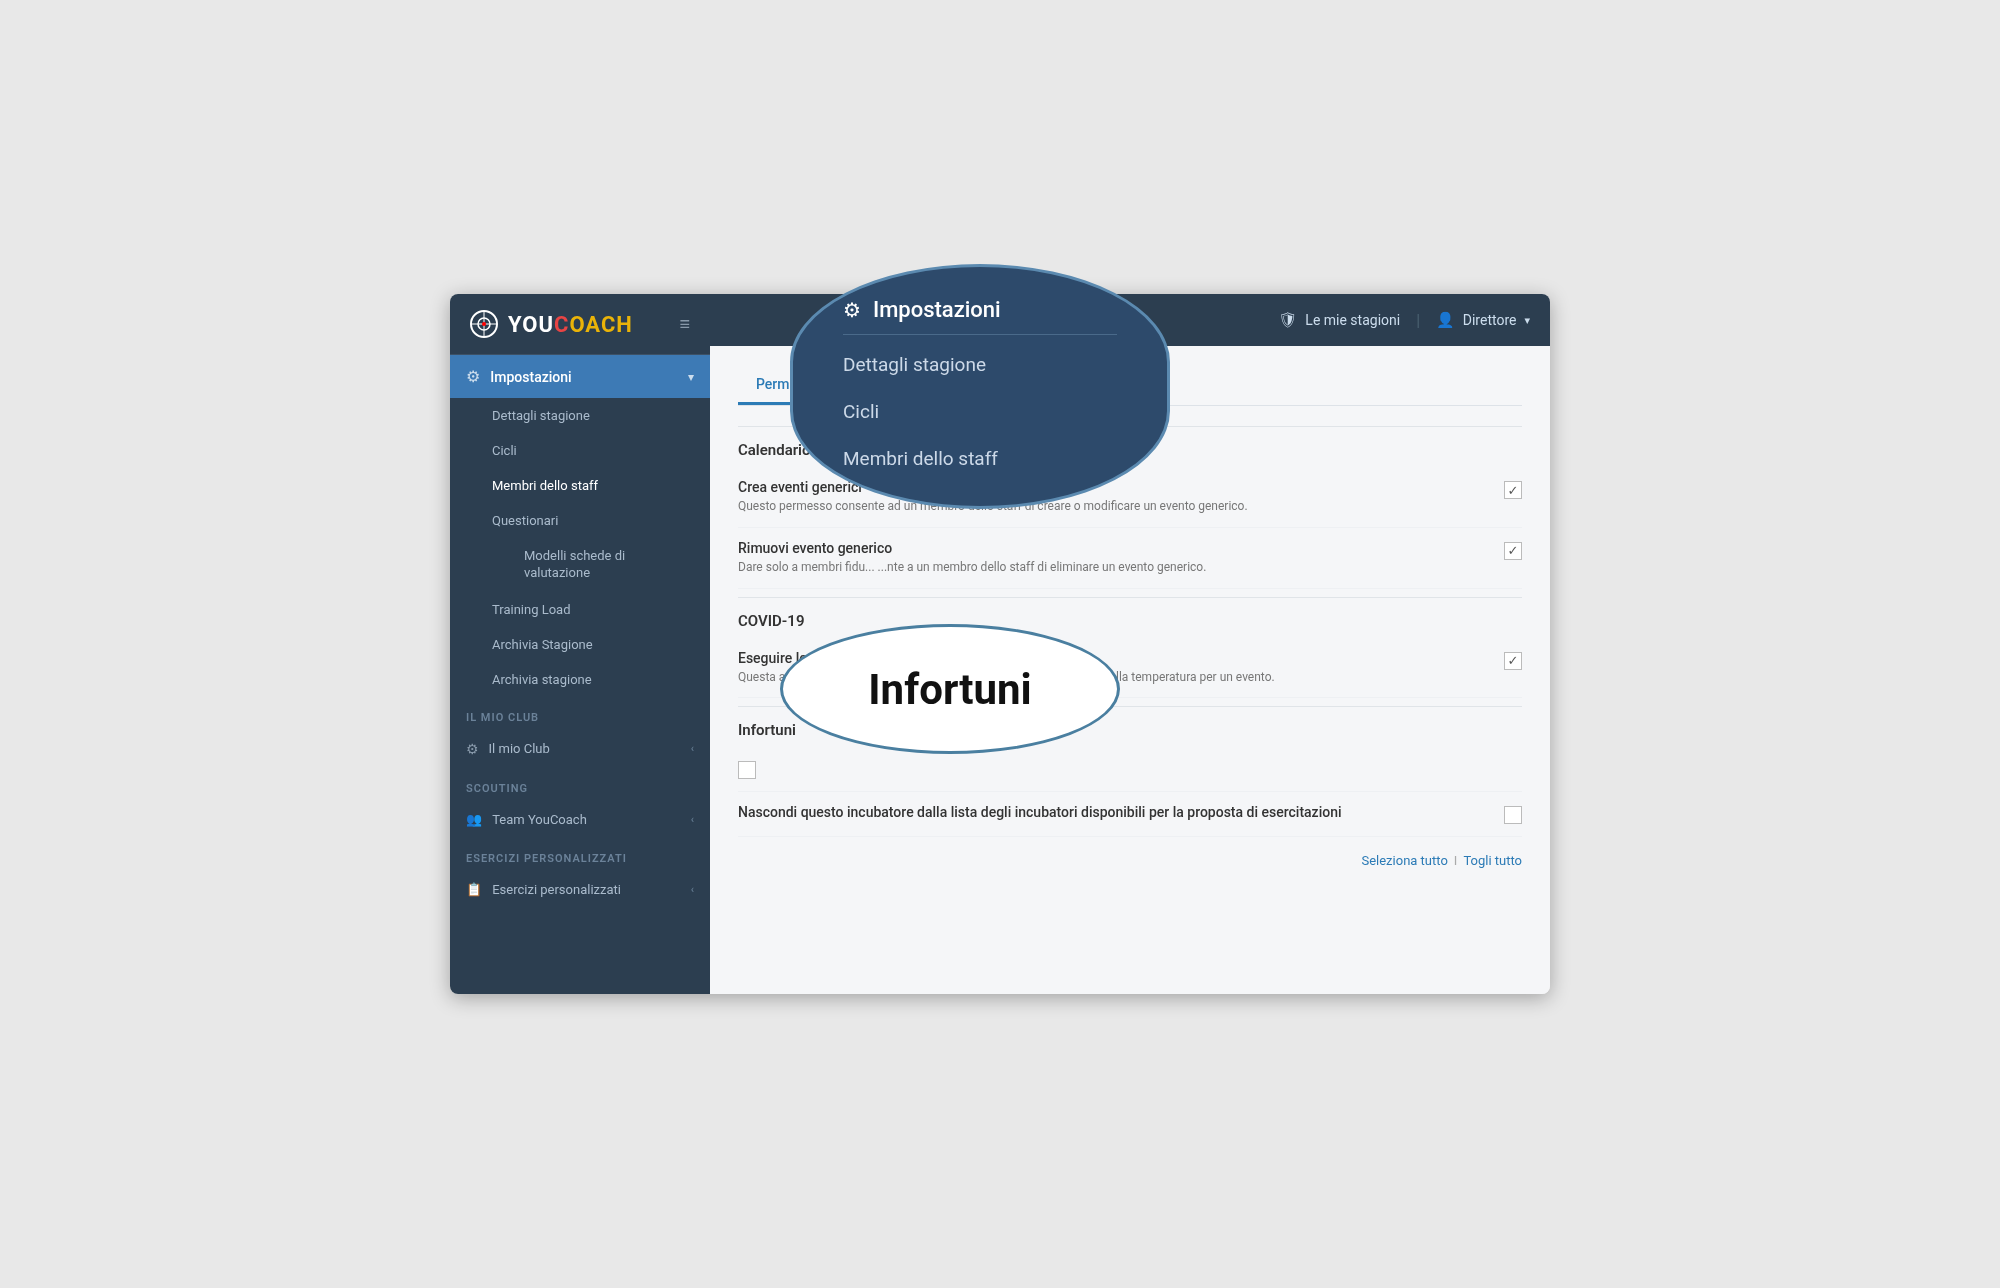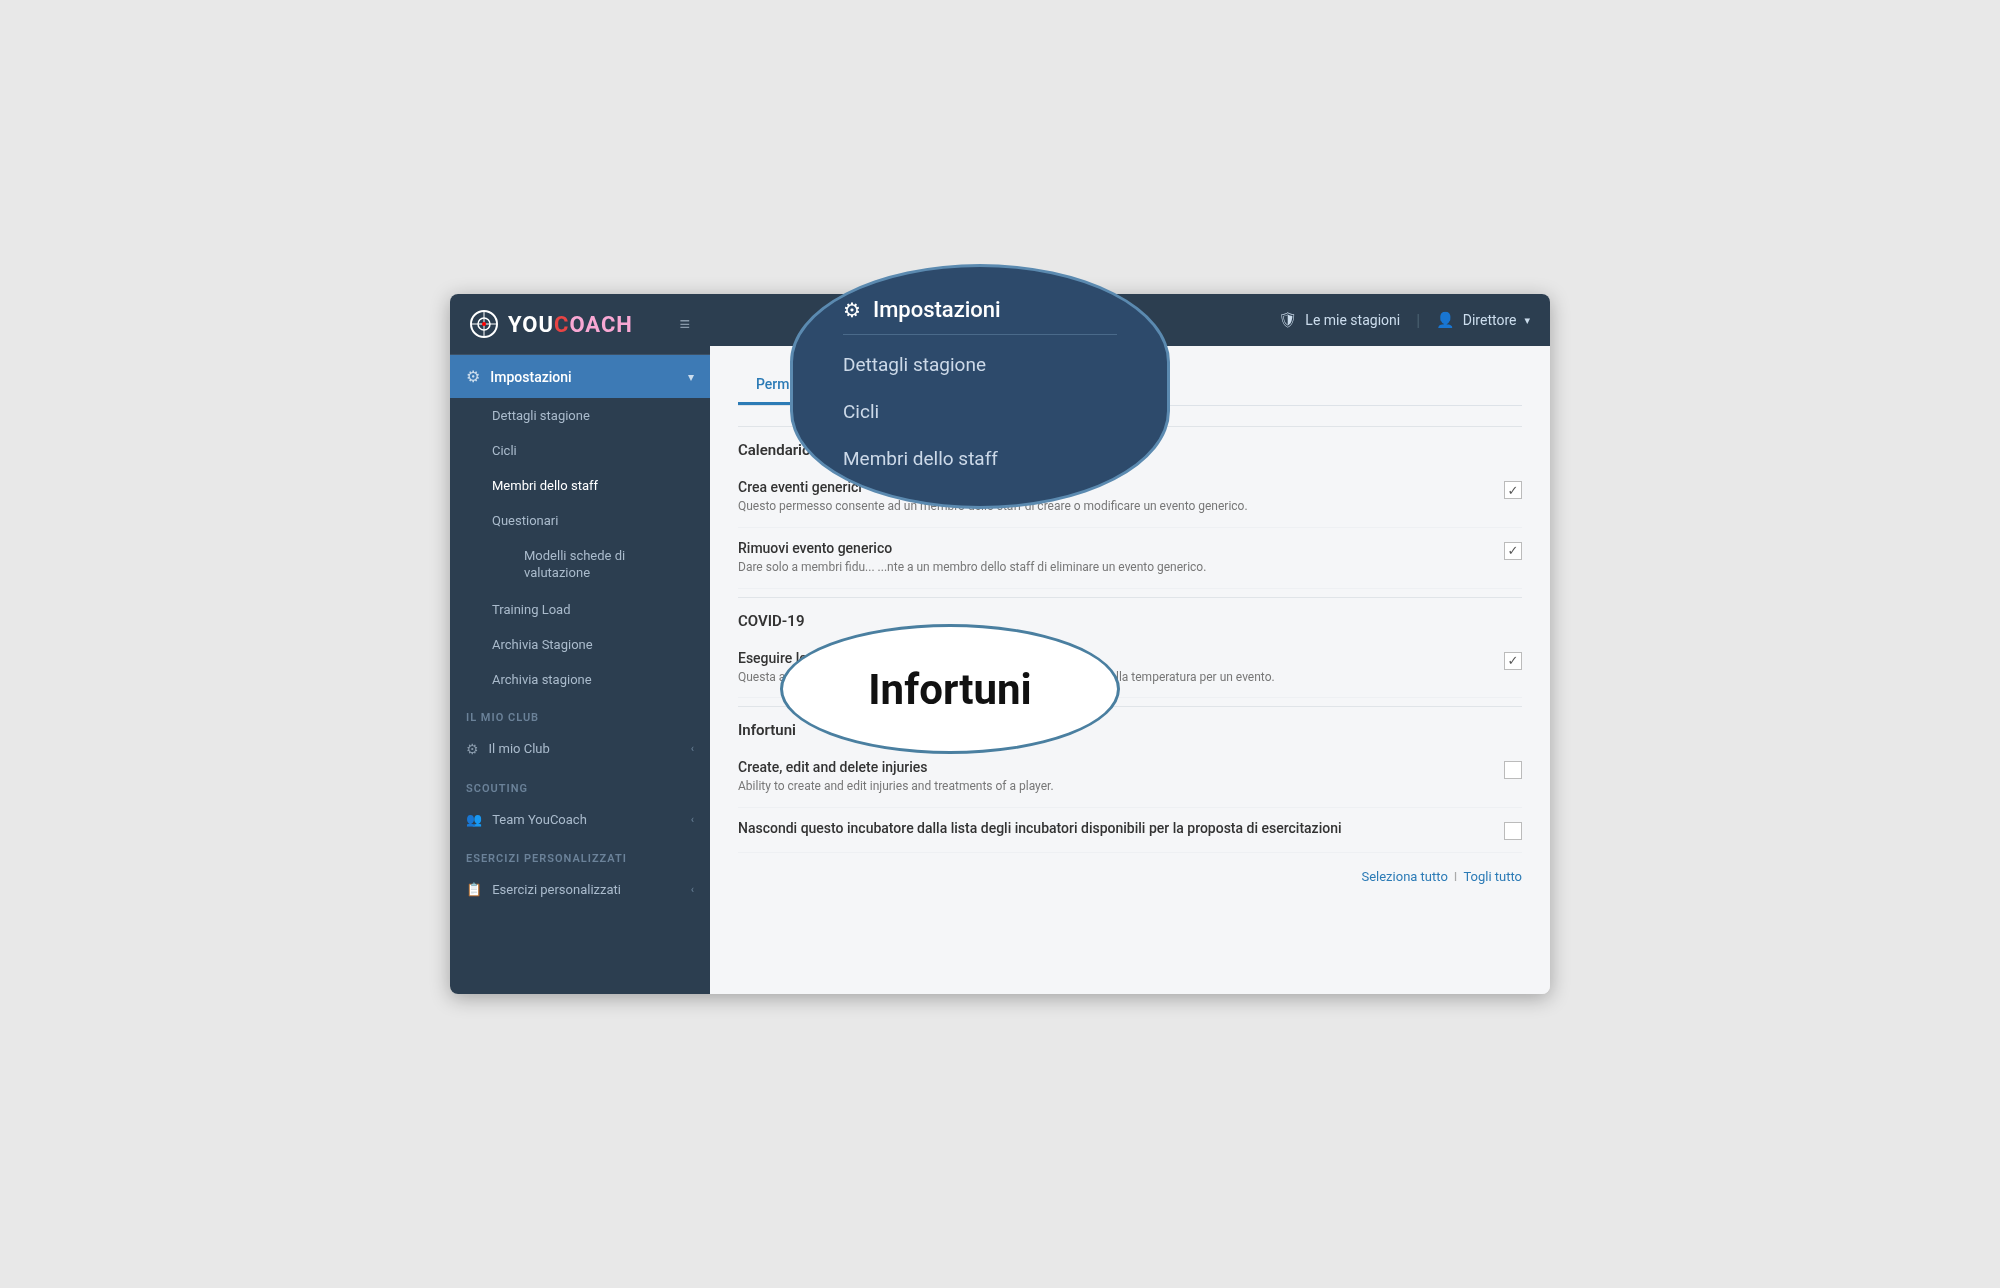--- a/index.html
+++ b/index.html
@@ -303,21 +303,21 @@
 
       <div class="sidebar-logo">
         <svg class="logo-icon" viewBox="0 0 28 28">
           <circle cx="14" cy="14" r="13" fill="none" stroke="white" stroke-width="2"></circle>
           <circle cx="14" cy="14" r="6" fill="none" stroke="white" stroke-width="1.5"></circle>
           <line x1="14" y1="1" x2="14" y2="27" stroke="white" stroke-width="1"></line>
           <line x1="1" y1="14" x2="27" y2="14" stroke="white" stroke-width="1"></line>
           <circle cx="14" cy="14" r="2" fill="red"></circle>
         </svg>
         <span class="logo-text">
-          <span style="color:white;">YOU</span><span style="color:#e84444;">C</span><span style="color:#f9a8d4;">OACH</span>
+          <span style="color:white;">YOU</span><span style="color:#e84444;">C</span><span style="color:#eab308;">OACH</span>
         </span>
         <span class="hamburger-icon">≡</span>
       </div>
 
       <div class="sidebar-active-item">
         <span class="item-icon">⚙</span>
         <span class="item-label">Impostazioni</span>
         <span class="chevron">▾</span>
       </div>
 
@@ -397,24 +397,20 @@
           <div class="permission-text">
             <div class="permission-title">Eseguire lo scre...</div>
             <div class="permission-desc">Questa autorizzazione c... ...ar di compilare un rapporto di screening della temperatura per un evento.</div>
           </div>
           <div class="permission-check checked"></div>
         </div>
 
         <div class="section-header">Infortuni</div>
 
         <div class="permission-row">
-          <div class="permission-text">
-            <div class="permission-title">Create, edit and delete injuries</div>
-            <div class="permission-desc">Ability to create and edit injuries and treatments of a player.</div>
-          </div>
           <div class="permission-check"></div>
         </div>
 
 
         <div class="permission-row">
           <div class="permission-text">
             <div class="permission-title">Nascondi questo incubatore dalla lista degli incubatori disponibili per la proposta di esercitazioni</div>
           </div>
           <div class="permission-check"></div>
         </div>

